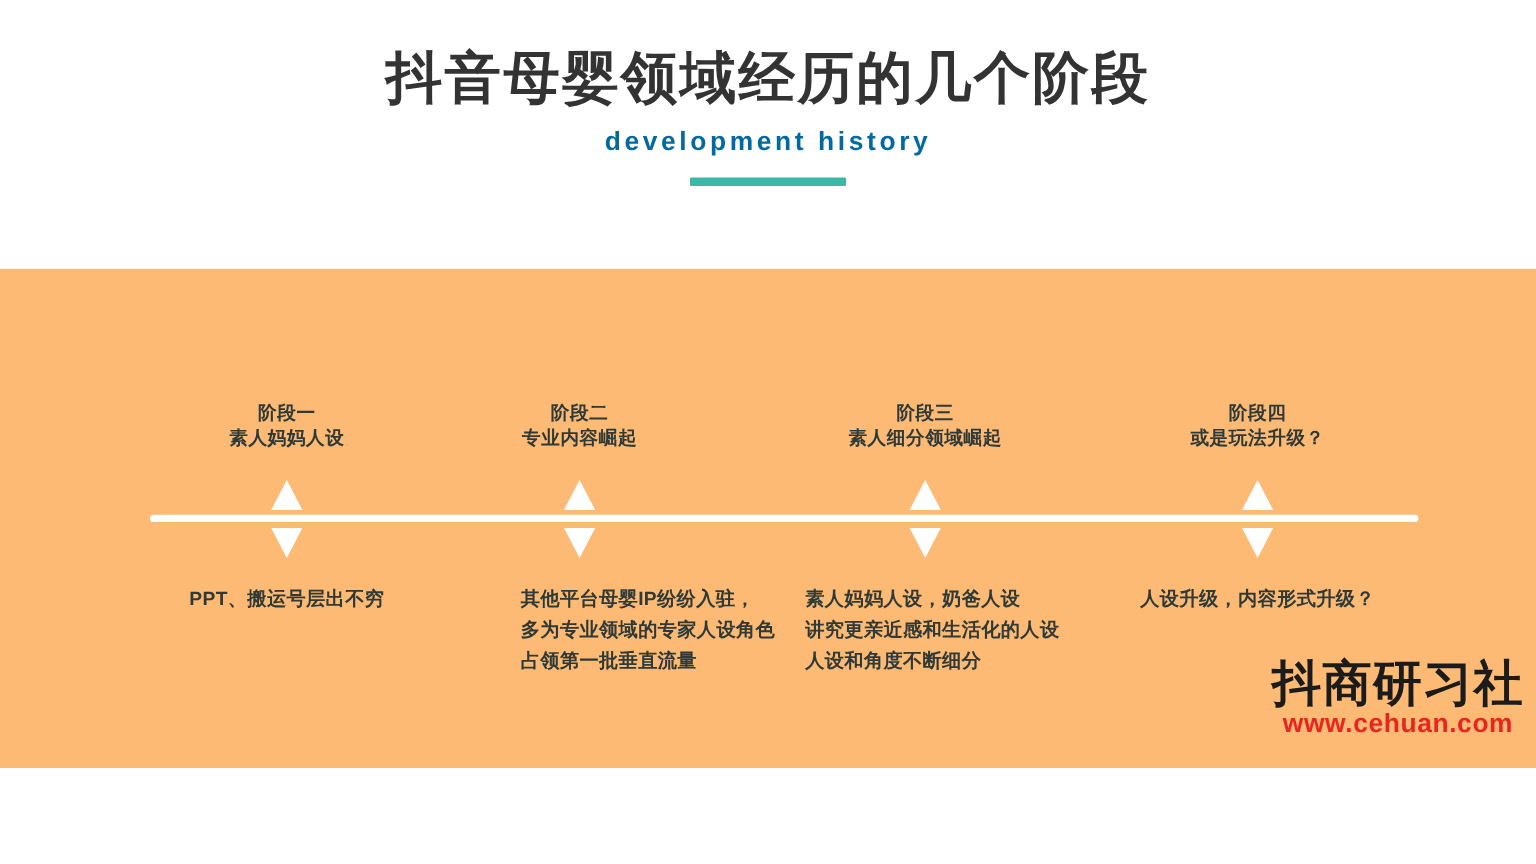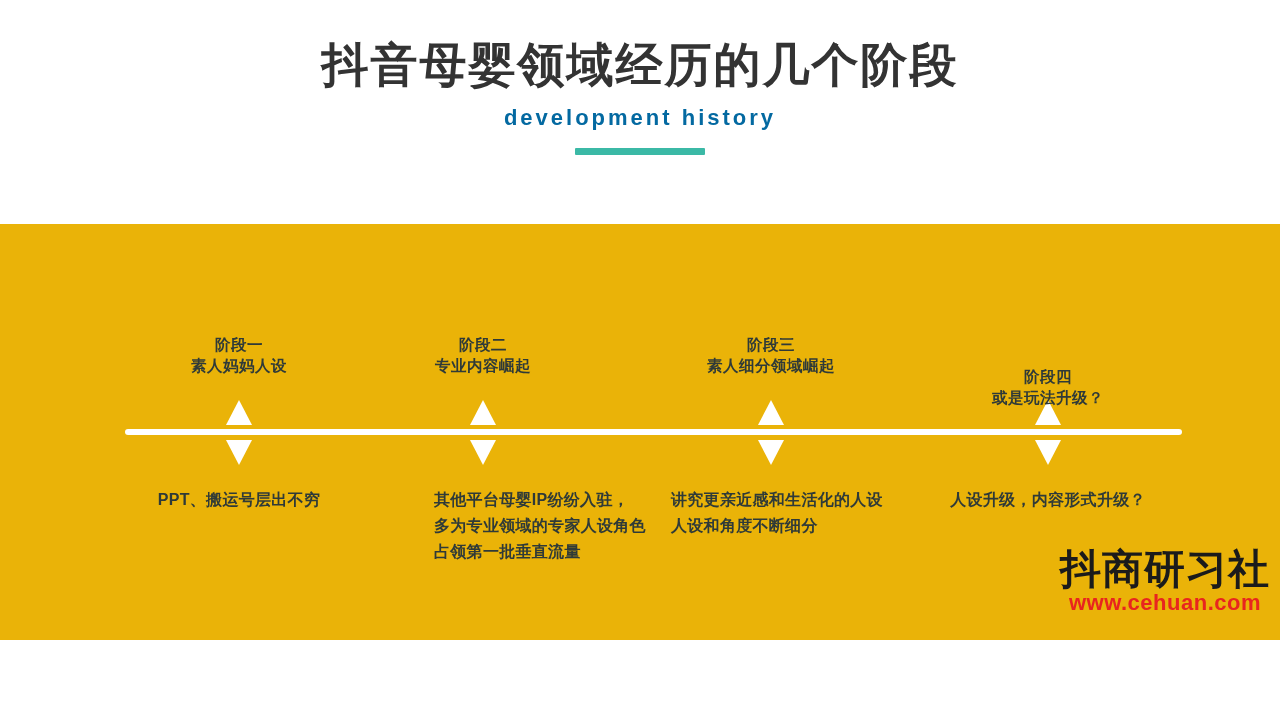--- a/index.html
+++ b/index.html
@@ -25,21 +25,21 @@
     color:#0369a1; letter-spacing:3px; white-space:nowrap;
   }
   .subtitle-rule {
     margin-top:16px;
     width:130px; height:7px; background:#3bb9a6; border-radius:1px;
   }
 
   
   .panel {
     position:absolute; left:0; top:224px; width:1280px; height:416px;
-    background:#eab308;
+    background:#fdba74;
   }
 
   
   .axis {
     position:absolute; left:125px; top:205px;
     width:1057px; height:6px; background:#ffffff; border-radius:3px;
   }
 
   
   .marker { position:absolute; top:176px; width:0; height:0; }
@@ -132,28 +132,29 @@
         </div>
         <div class="marker" style="left: 771px;">
           <div class="tri-up"></div>
           <div class="tri-down"></div>
         </div>
         <div class="stage-label" style="left: 771px;">
           <div>阶段三</div>
           <div>素人细分领域崛起</div>
         </div>
         <div class="stage-desc left" style="left: 671px;">
+          <div>素人妈妈人设，奶爸人设</div>
           <div>讲究更亲近感和生活化的人设</div>
           <div>人设和角度不断细分</div>
         </div>
         <div class="marker" style="left: 1048px;">
           <div class="tri-up"></div>
           <div class="tri-down"></div>
         </div>
-        <div class="stage-label" style="left: 1048px; margin-top: 32px;">
+        <div class="stage-label" style="left: 1048px;">
           <div>阶段四</div>
           <div>或是玩法升级？</div>
         </div>
         <div class="stage-desc center" style="left: 1048px;">
           <div>人设升级，内容形式升级？</div>
         </div>
       </div>
   </div>
 
   <div class="watermark">

